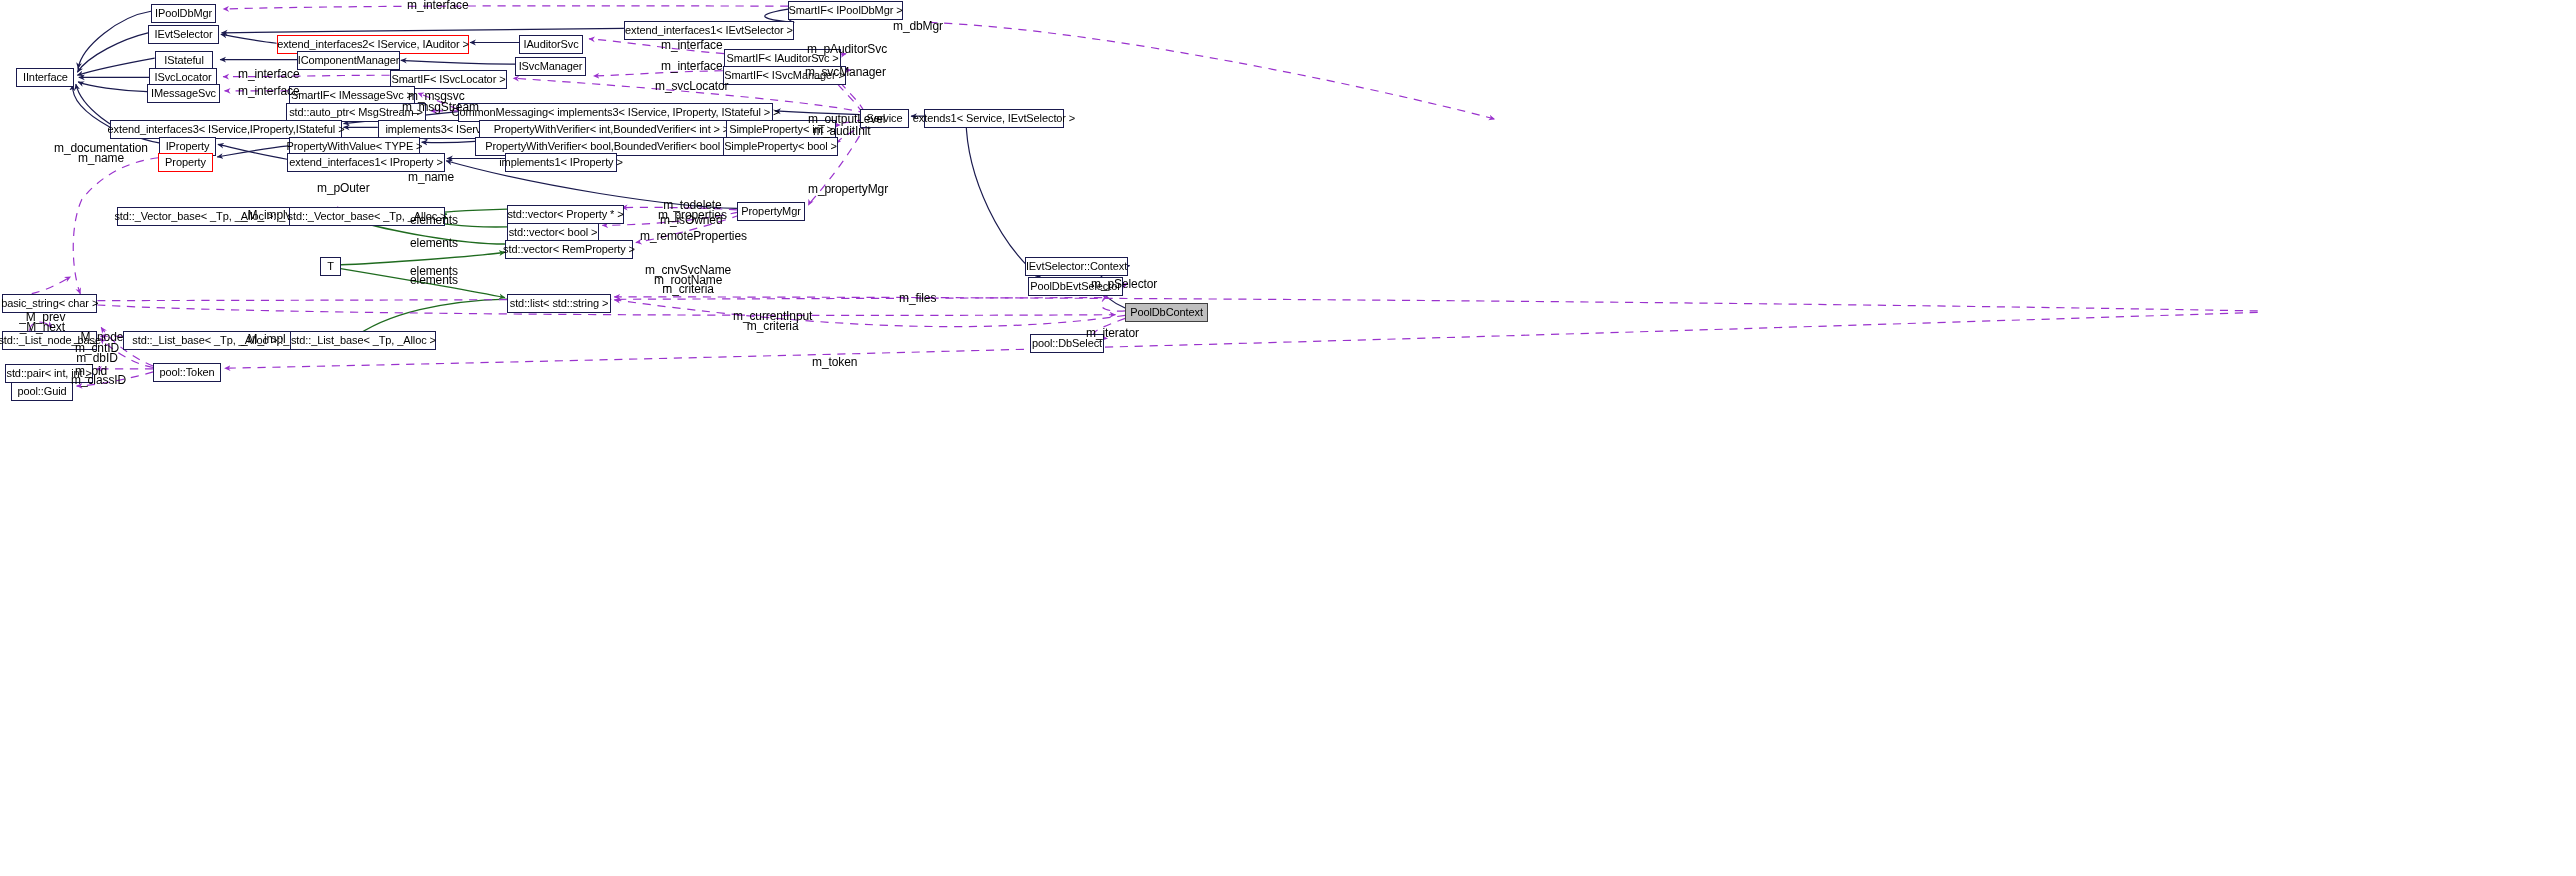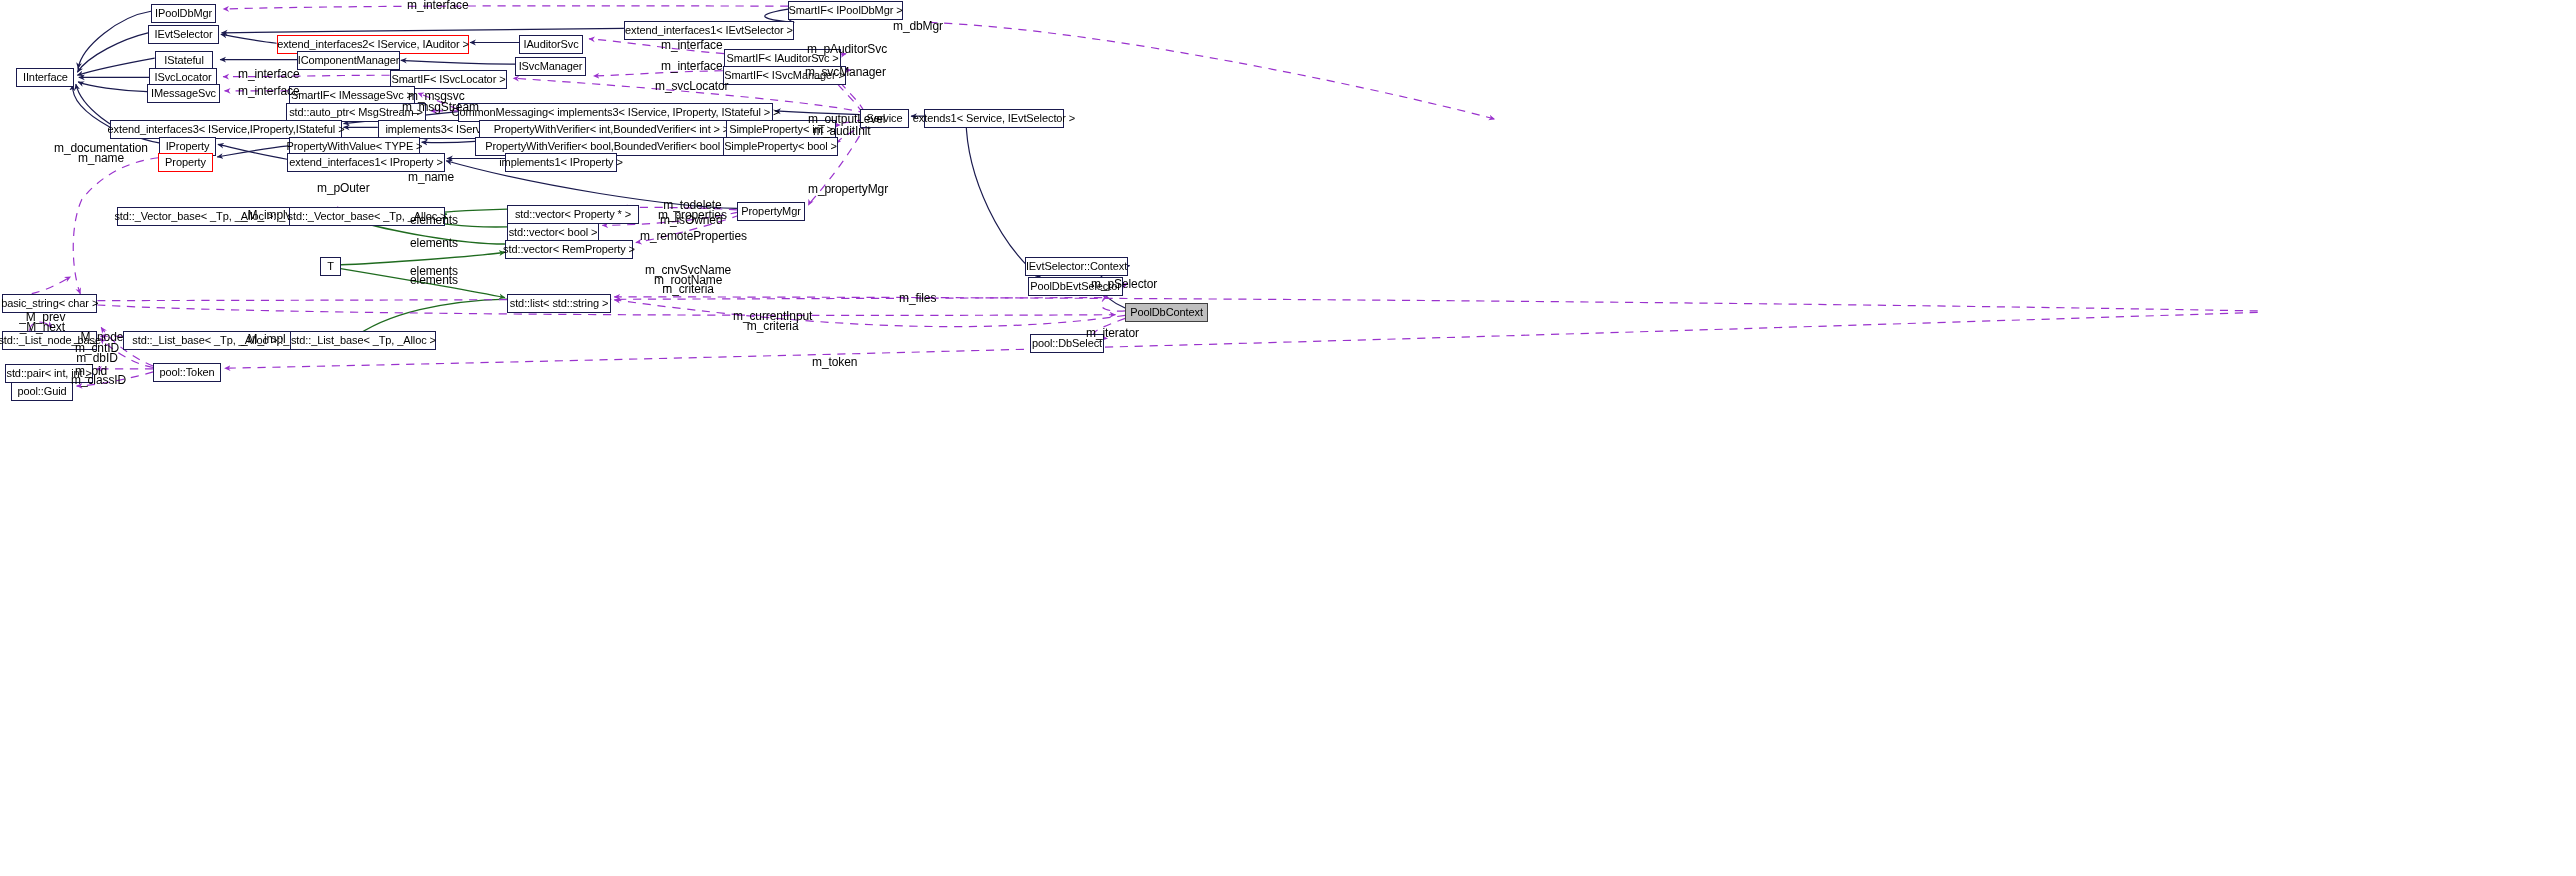--- a/index.html
+++ b/index.html
@@ -196,21 +196,21 @@
       <div class="node" style="left: 624px; top: 21px; width: 170px;">extend_interfaces1&lt; IEvtSelector &gt;</div>
       <div class="node" style="left: 788px; top: 0.7px; width: 115px;">SmartIF&lt; IPoolDbMgr &gt;</div>
       <div class="node" style="left: 724px; top: 49px; width: 117px;">SmartIF&lt; IAuditorSvc &gt;</div>
       <div class="node" style="left: 723px; top: 66px; width: 123px;">SmartIF&lt; ISvcManager &gt;</div>
       <div class="node" style="left: 726px; top: 120px; width: 110px;">SimpleProperty&lt; int &gt;</div>
       <div class="node" style="left: 723px; top: 137px; width: 115px;">SimpleProperty&lt; bool &gt;</div>
       <div class="node" style="left: 860px; top: 109px; width: 49px;">Service</div>
       <div class="node" style="left: 924px; top: 109px; width: 140px;">extends1&lt; Service, IEvtSelector &gt;</div>
       <div class="node" style="left: 117px; top: 207px; width: 222px;">std::_Vector_base&lt; _Tp, _Alloc &gt;::_Vector_impl</div>
       <div class="node" style="left: 289px; top: 207px; width: 156px;">std::_Vector_base&lt; _Tp, _Alloc &gt;</div>
-      <div class="node" style="left: 507px; top: 205px; width: 132px;">std::vector&lt; Property * &gt;</div>
+      <div class="node" style="left: 507px; top: 205px; width: 117px;">std::vector&lt; Property * &gt;</div>
       <div class="node" style="left: 507px; top: 223px; width: 92px;">std::vector&lt; bool &gt;</div>
       <div class="node" style="left: 505px; top: 240px; width: 128px;">std::vector&lt; RemProperty &gt;</div>
       <div class="node" style="left: 320px; top: 257px; width: 21px;">T</div>
       <div class="node" style="left: 737px; top: 202px; width: 68px;">PropertyMgr</div>
       <div class="node" style="left: 2.2px; top: 294px; width: 95px;">basic_string&lt; char &gt;</div>
       <div class="node" style="left: 2.2px; top: 331px; width: 95px;">std::_List_node_base</div>
       <div class="node" style="left: 5.2px; top: 364px; width: 88px;">std::pair&lt; int, int &gt;</div>
       <div class="node" style="left: 11px; top: 382px; width: 62px;">pool::Guid</div>
       <div class="node" style="left: 123px; top: 331px; width: 218px;">std::_List_base&lt; _Tp, _Alloc &gt;::_List_impl</div>
       <div class="node" style="left: 290px; top: 331px; width: 146px; padding-left: 6px;">std::_List_base&lt; _Tp, _Alloc &gt;</div>

